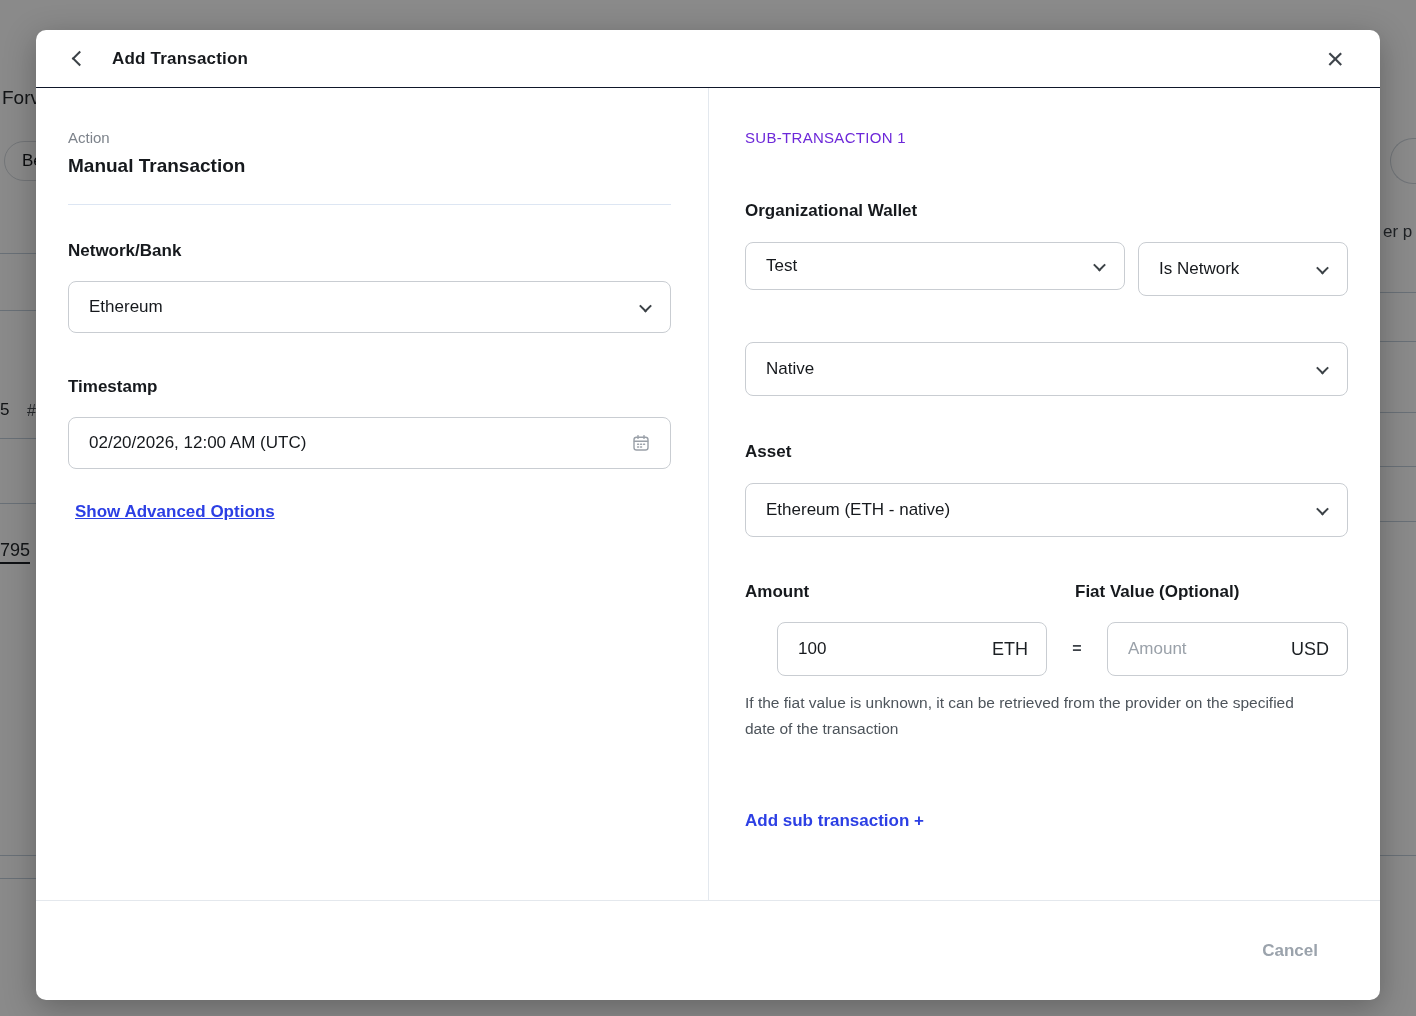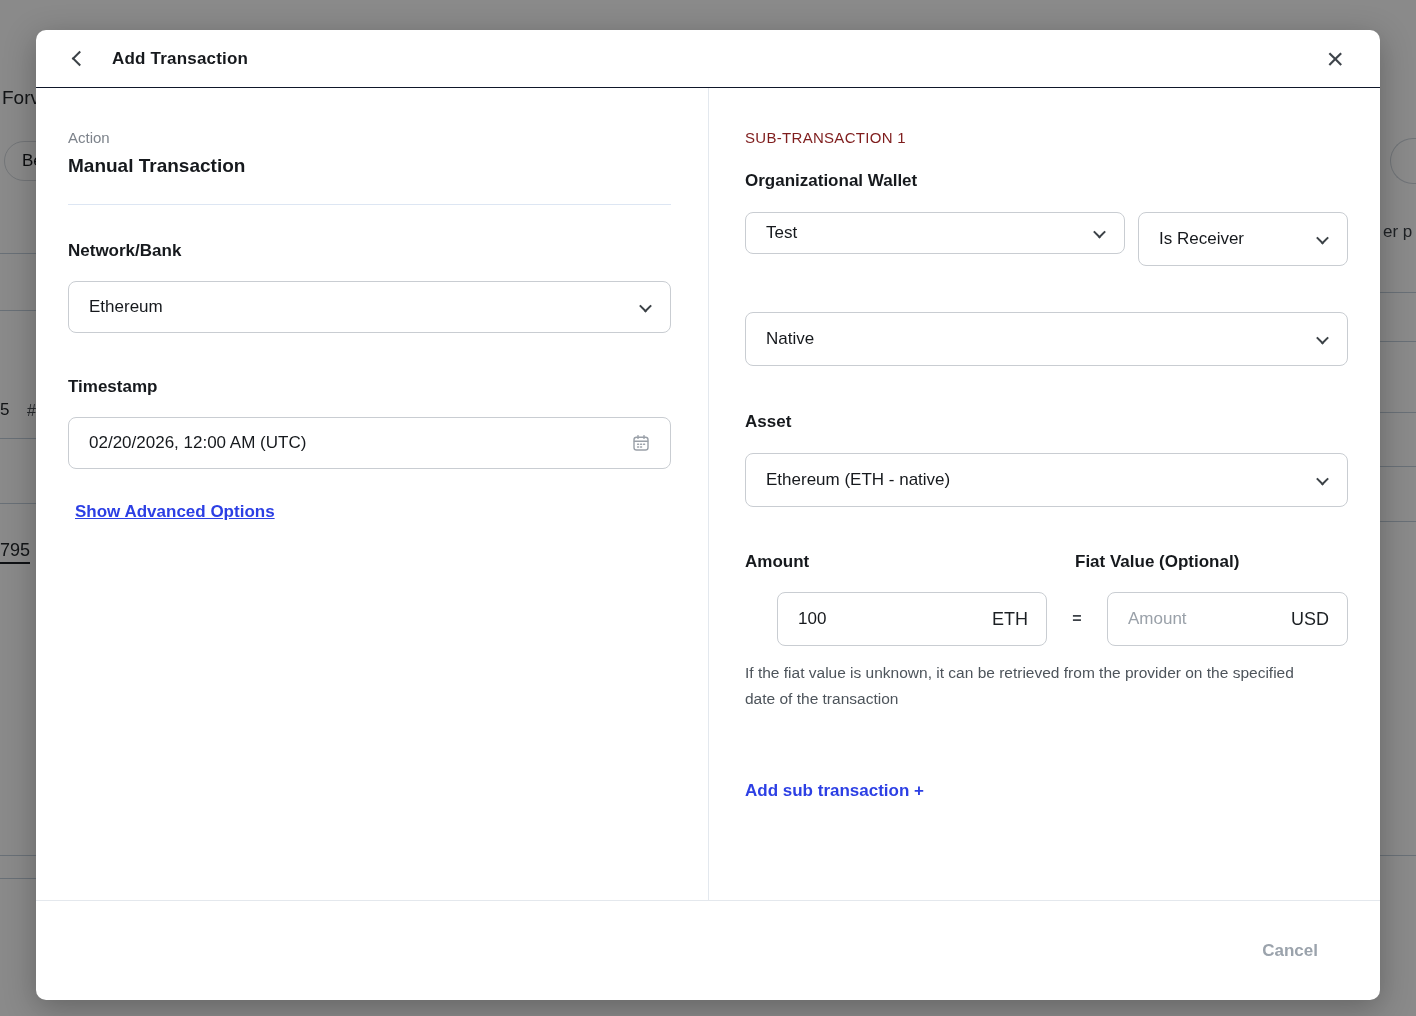--- a/index.html
+++ b/index.html
@@ -53,40 +53,40 @@
   .chev.left { width: 11px; height: 11px; transform: rotate(135deg); }
   .modal-title { font-size: 17px; font-weight: bold; margin-left: 27px; letter-spacing: .2px; }
   .close-btn { margin-left: auto; font-size: 30px; font-weight: 300; color: #3e444b; line-height: 1; }
 
   .modal-body { flex: 1; display: flex; min-height: 0; }
   .col { width: 50%; }
   .col-left  { padding: 41px 37px 0 32px; }
   .col-right { border-left: 1px solid #e3e8ee; padding: 41px 32px 0 36px; }
 
   .label-sm { font-size: 15px; color: #7d838b; margin-bottom: 9px; }
-  .sub-label { font-size: 15px; color: #7f1d1d; letter-spacing: .3px; margin-bottom: 25px; }
+  .sub-label { font-size: 15px; color: #6d28d9; letter-spacing: .3px; margin-bottom: 55px; }
   .h2 { font-size: 19px; font-weight: bold; margin-bottom: 27px; }
   .divider { height: 1px; background: #dde6f3; margin-bottom: 36px; }
   .field-label { font-size: 17px; font-weight: bold; margin-bottom: 20px; }
 
   .selectbox, .inputbox {
     border: 1px solid #c9cdd2; border-radius: 8px; height: 52px; background: #fff;
     display: flex; align-items: center; padding: 0 20px; font-size: 17px; cursor: pointer;
   }
   .selectbox .chev { margin-left: auto; }
   .mb-44 { margin-bottom: 44px; text-align: right; }
   .mb-33 { margin-bottom: 33px; }
   .mb-46 { margin-bottom: 46px; }
   .mb-45 { margin-bottom: 45px; }
 
   .link { color: #2c3fe4; font-weight: bold; font-size: 17px; text-decoration: none; cursor: pointer; display: inline-block; }
   .link.underlined { text-decoration: underline; margin-left: 7px; }
 
   .wallet-row { display: flex; gap: 13px; margin-bottom: 46px; }
-  .wallet-row .selectbox.grow { flex: 1; height: 42px; }
+  .wallet-row .selectbox.grow { flex: 1; height: 48px; }
   .wallet-row .selectbox.small { width: 210px; height: 54px; }
   .col-right .selectbox.tall { height: 54px; }
 
   .amount-labels { display: flex; margin-bottom: 20px; }
   .amount-labels .spacer-label { width: 330px; }
   .amount-row { display: flex; align-items: center; margin-bottom: 14px; padding-left: 32px; }
   .field-with-unit {
     border: 1px solid #c9cdd2; border-radius: 8px; height: 54px; background: #fff;
     display: flex; align-items: center; padding: 0 18px 0 20px;
   }
@@ -201,21 +201,21 @@
     <div class="col col-right">
       <div class="sub-label">SUB-TRANSACTION 1</div>
 
       <div class="field-label" style="margin-bottom:21px;">Organizational Wallet</div>
       <div class="wallet-row">
         <div class="selectbox grow">
           <span>Test</span>
           <span class="chev down"></span>
         </div>
         <div class="selectbox small">
-          <span>Is Receiver</span>
+          <span>Is Network</span>
           <span class="chev down"></span>
         </div>
       </div>
 
       <div class="selectbox tall mb-46">
         <span>Native</span>
         <span class="chev down"></span>
       </div>
 
       <div class="field-label" style="margin-bottom:21px;">Asset</div>

